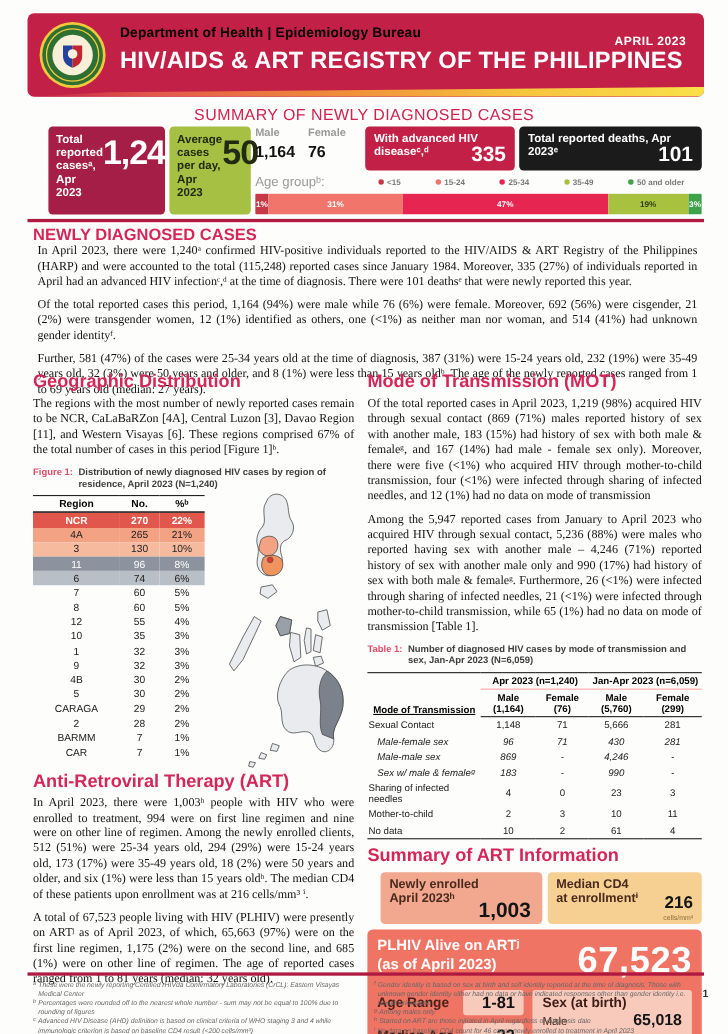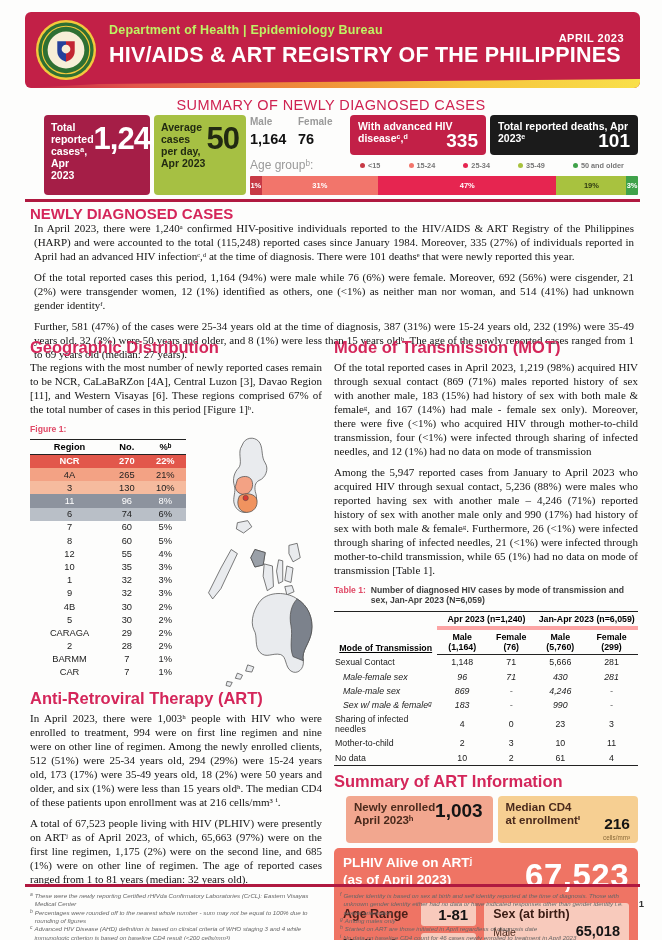--- a/index.html
+++ b/index.html
@@ -7,31 +7,31 @@
   .page { position:relative; width:662px; height:940px; background:#fdfdfc; overflow:hidden; margin:0 auto; }
 
   
   .banner { position:absolute; left:25px; top:12px; width:615px; height:76px;
             background:#c22047; border-radius:6px; overflow:hidden; }
   .banner-stripe { position:absolute; bottom:0; left:0; width:100%; height:9px;
       background:linear-gradient(90deg,#c22047 0%,#e2574b 18%,#ef8b3a 45%,#f6c33d 72%,#f9e04a 100%);
       clip-path:polygon(0 100%,12% 55%,100% 0,100% 100%); }
   .seal { position:absolute; left:10px; top:7px; width:62px; height:62px; }
   .banner-text { position:absolute; left:84px; top:11px; }
-  .banner-dept { color:#bef264; font-weight:bold; font-size:12.5px; letter-spacing:.2px; }
+  .banner-dept { color:#000000; font-weight:bold; font-size:12.5px; letter-spacing:.2px; }
   .banner-title { color:#ffffff; font-weight:bold; font-size:21.5px; letter-spacing:.2px; margin-top:6px; white-space:nowrap; }
   .banner-month { position:absolute; right:16px; top:20px; color:#ffffff; font-weight:bold; font-size:11px; letter-spacing:.5px; }
 
   
   .summary-title { position:absolute; top:97px; left:0; width:100%; text-align:center;
       color:#cf2251; font-weight:normal; font-size:14.5px; letter-spacing:.4px; }
   .cards { position:absolute; left:44px; top:115px; width:594px; height:80px; display:flex; gap:4px; }
   .card-big { width:106px; border-radius:4px; padding:6px 7px; display:flex; justify-content:space-between; }
   .card-crimson { background:#a51e47; color:#fff; }
-  .card-green { background:#a6c043; color:#222a12; width:92px; }
+  .card-green { background:#a6c043; color:#222a12; width:74px; }
   .card-label { font-size:10.5px; font-weight:bold; line-height:1.15; }
   .card-number { font-size:31px; font-weight:bold; letter-spacing:-1px; }
   .cards-right { flex:1; display:flex; flex-direction:column; }
   .cards-top { display:flex; gap:4px; height:48px; }
   .mf-block { width:96px; padding-top:1px; }
   .mf-row { display:flex; }
   .mf-label { width:48px; font-size:10px; font-weight:bold; color:#9a9a9a; }
   .mf-value { width:48px; font-size:14.5px; font-weight:bold; color:#111; }
   .mf-block .mf-row + .mf-row { margin-top:4px; }
   .card-flat { position:relative; border-radius:4px; padding:5px 8px; color:#fff; }
@@ -75,37 +75,37 @@
   .r-gdark { background:#8d939e; } .r-gdark td { color:#fff; }
   .r-glight { background:#b9bfc7; }
   .map-box { flex:1; position:relative; }
   .map-box svg { position:absolute; left:4px; top:-6px; }
 
   .art-head { margin-top:10px; }
 
   
   .mot-table { width:100%; border-collapse:collapse; font-size:8.8px; margin-top:2px; }
   .mot-table th { padding:2px 1px; line-height:1.15; }
-  .mot-table .grp { border-bottom:4px solid #fca5a5; }
+  .mot-table .grp { border-bottom:1px solid #fca5a5; }
   .mot-table thead tr:first-child th { border-top:1.6px solid #222; }
   .mot-table thead tr:last-child th { border-bottom:1.6px solid #222; }
   .mot-table td { padding:2.1px 1px; text-align:center; color:#1a1a1a; }
   .mot-table td.lbl { text-align:left; }
   .mot-table tr.sub td.lbl { font-style:italic; padding-left:9px; }
   .mot-table tr.sub td { font-style:italic; }
   .mot-table tbody { border-bottom:1.6px solid #222; }
   .mot-lblhead { text-align:center; vertical-align:bottom; padding-bottom:4px;text-decoration:underline; }
 
   
   .artsum-head { margin-top:6px; margin-bottom:5px; }
   .artsum-row { display:flex; gap:5px; margin-bottom:5px;padding-left:12px; }
   .ne-card { flex:1.05; background:#f2a78f; border-radius:4px; padding:5px 8px 3px; position:relative; height:47px; }
   .cd4-card { flex:1; background:#f6cf92; border-radius:4px; padding:5px 8px 3px; position:relative; height:47px; }
   .mini-label { font-size:11.5px; font-weight:bold; color:#4a2a1c; line-height:1.2; }
-  .ne-value { position:absolute; right:10px; bottom:21px; font-size:19px; font-weight:bold; color:#141414; }
+  .ne-value { position:absolute; right:10px; bottom:0; font-size:19px; font-weight:bold; color:#141414; }
   .cd4-value { position:absolute; right:8px; bottom:10px; font-size:15.5px; font-weight:bold; color:#141414; }
   .cd4-unit { position:absolute; right:8px; bottom:2px; font-size:6.3px; color:#8a6a3a; }
   .plhiv-card { background:#ef7464; border-radius:5px; padding:7px 9px 8px; color:#fff; }
   .plhiv-top { display:flex; justify-content:space-between; align-items:flex-start; }
   .plhiv-label { font-size:13.5px; font-weight:bold; line-height:1.25; }
   .plhiv-value { font-size:33px; font-weight:bold; letter-spacing:.5px; margin-top:2px; }
   .plhiv-grid { display:flex; gap:8px; margin-top:8px; }
   .plhiv-left { flex:1.05; display:flex; flex-direction:column; gap:7px; }
   .stat-line { display:flex; align-items:center; gap:6px; }
   .stat-label { font-size:12.5px; font-weight:bold; color:#4a1f18; width:72px; }
@@ -236,20 +236,21 @@
     <p class="serif">Further, 581 (47%) of the cases were 25-34 years old at the time of diagnosis, 387 (31%) were 15-24 years old, 232 (19%) were 35-49 years old, 32 (3%) were 50 years and older, and 8 (1%) were less than 15 years oldᵇ. The age of the newly reported cases ranged from 1 to 69 years old (median: 27 years).</p>
   </div>
 
   <div class="columns">
 
     <div>
       <div class="h-section col-head">Geographic Distribution</div>
       <p class="serif">The regions with the most number of newly reported cases remain to be NCR, CaLaBaRZon [4A], Central Luzon [3], Davao Region [11], and Western Visayas [6]. These regions comprised 67% of the total number of cases in this period [Figure 1]ᵇ.</p>
       <div class="cap">
         <span class="cap-label">Figure 1:</span>
+        <span class="cap-text">Distribution of newly diagnosed HIV cases by region of residence, April 2023 (N=1,240)</span>
       </div>
       <div class="figure-zone">
         <table class="region-table">
           <thead>
             <tr>
               <th>Region</th>
               <th>No.</th>
               <th>%ᵇ</th>
             </tr>
           </thead>

